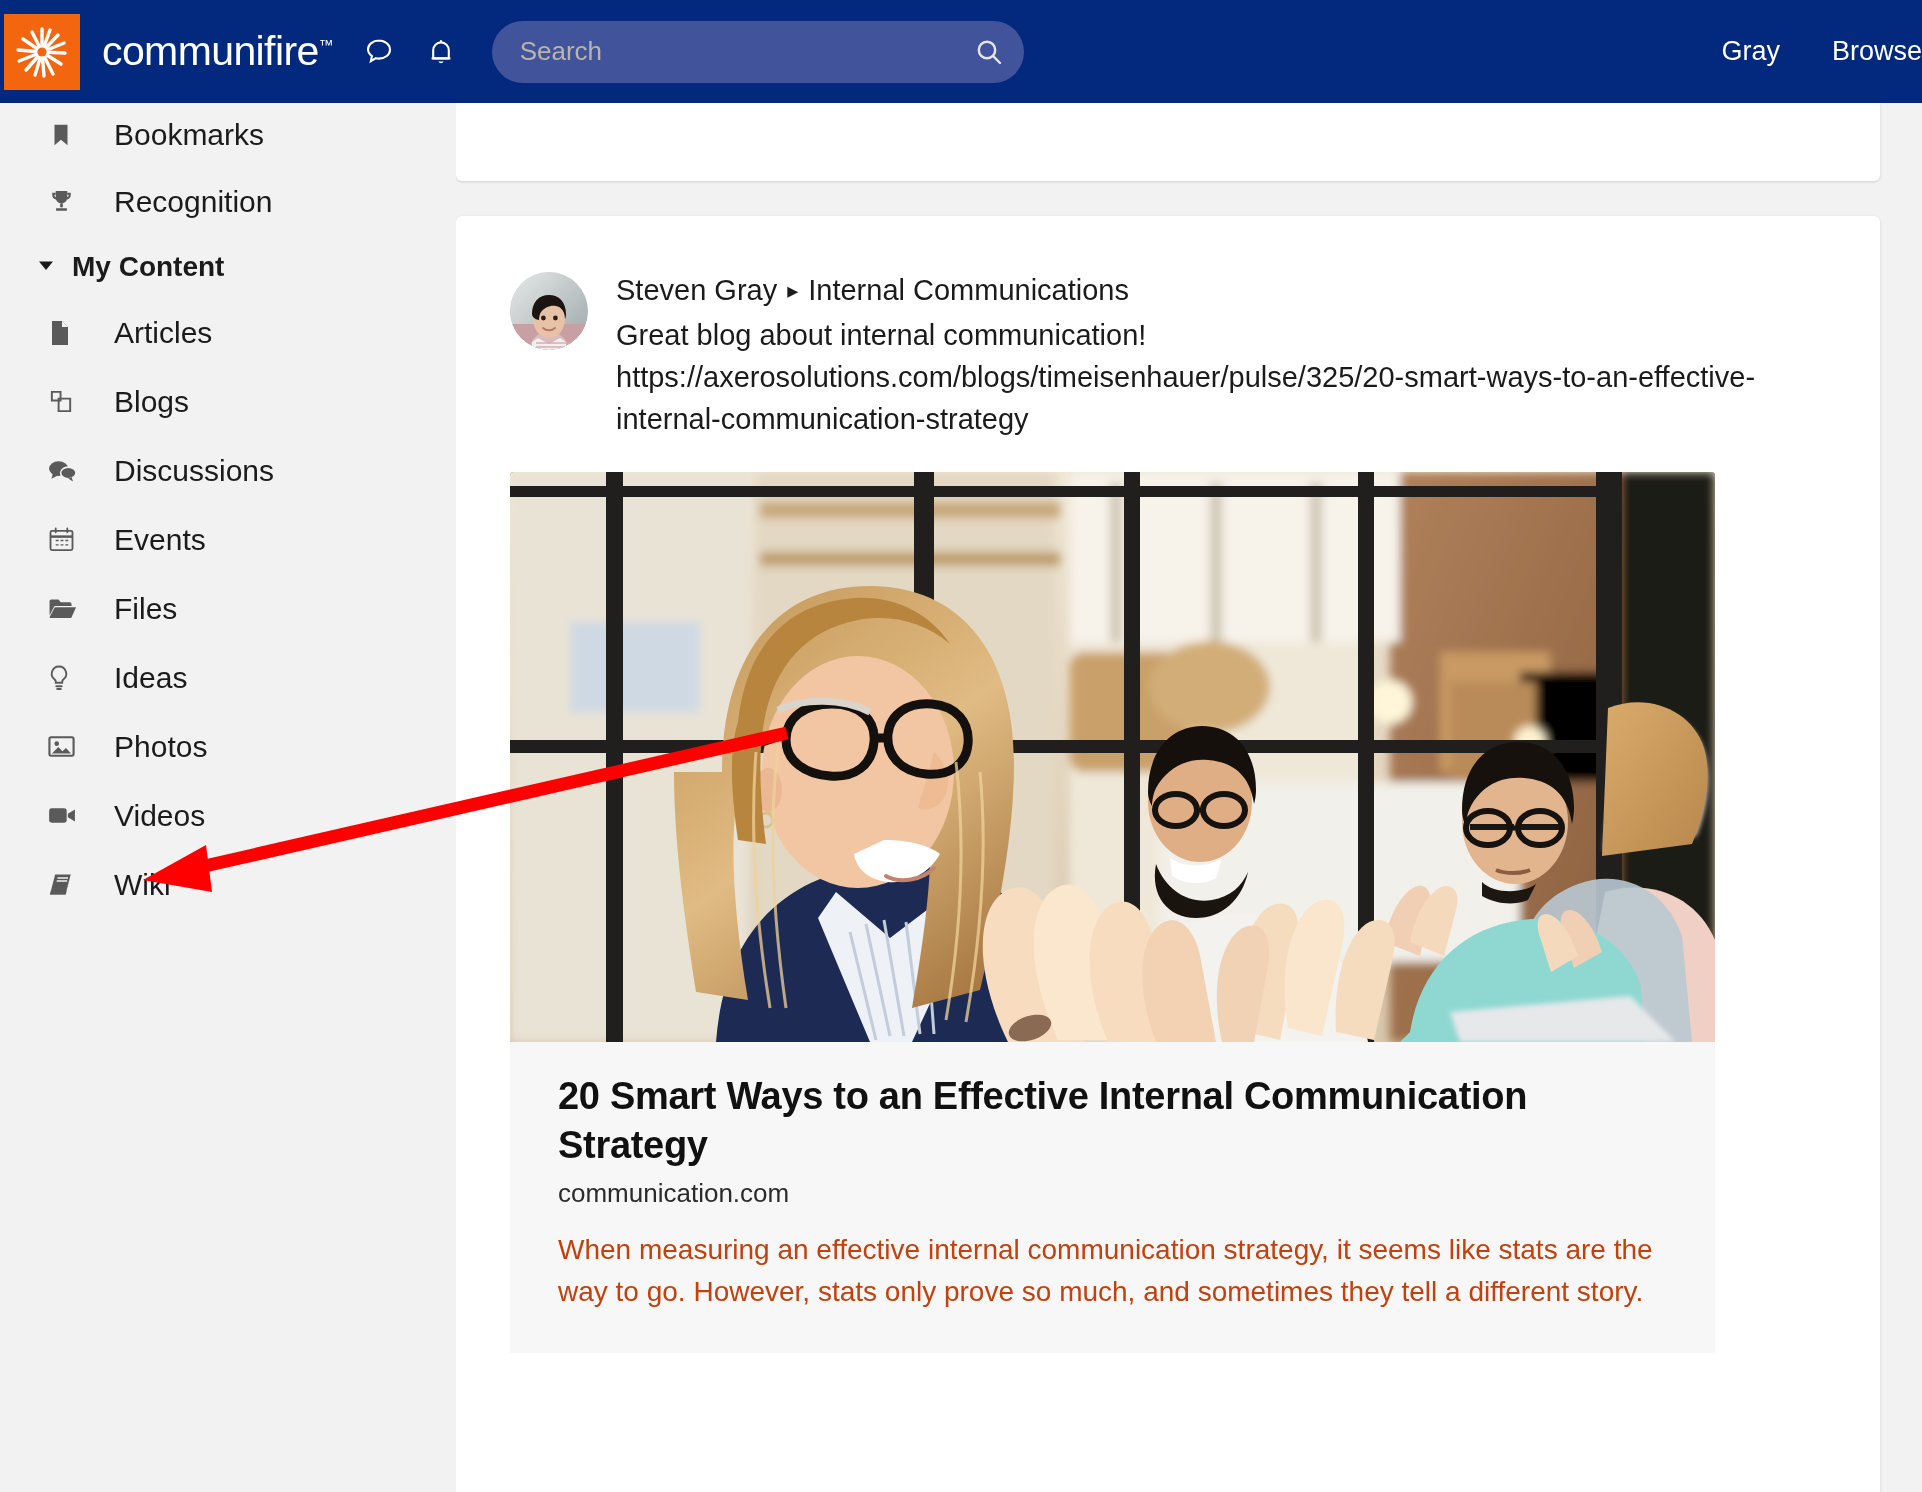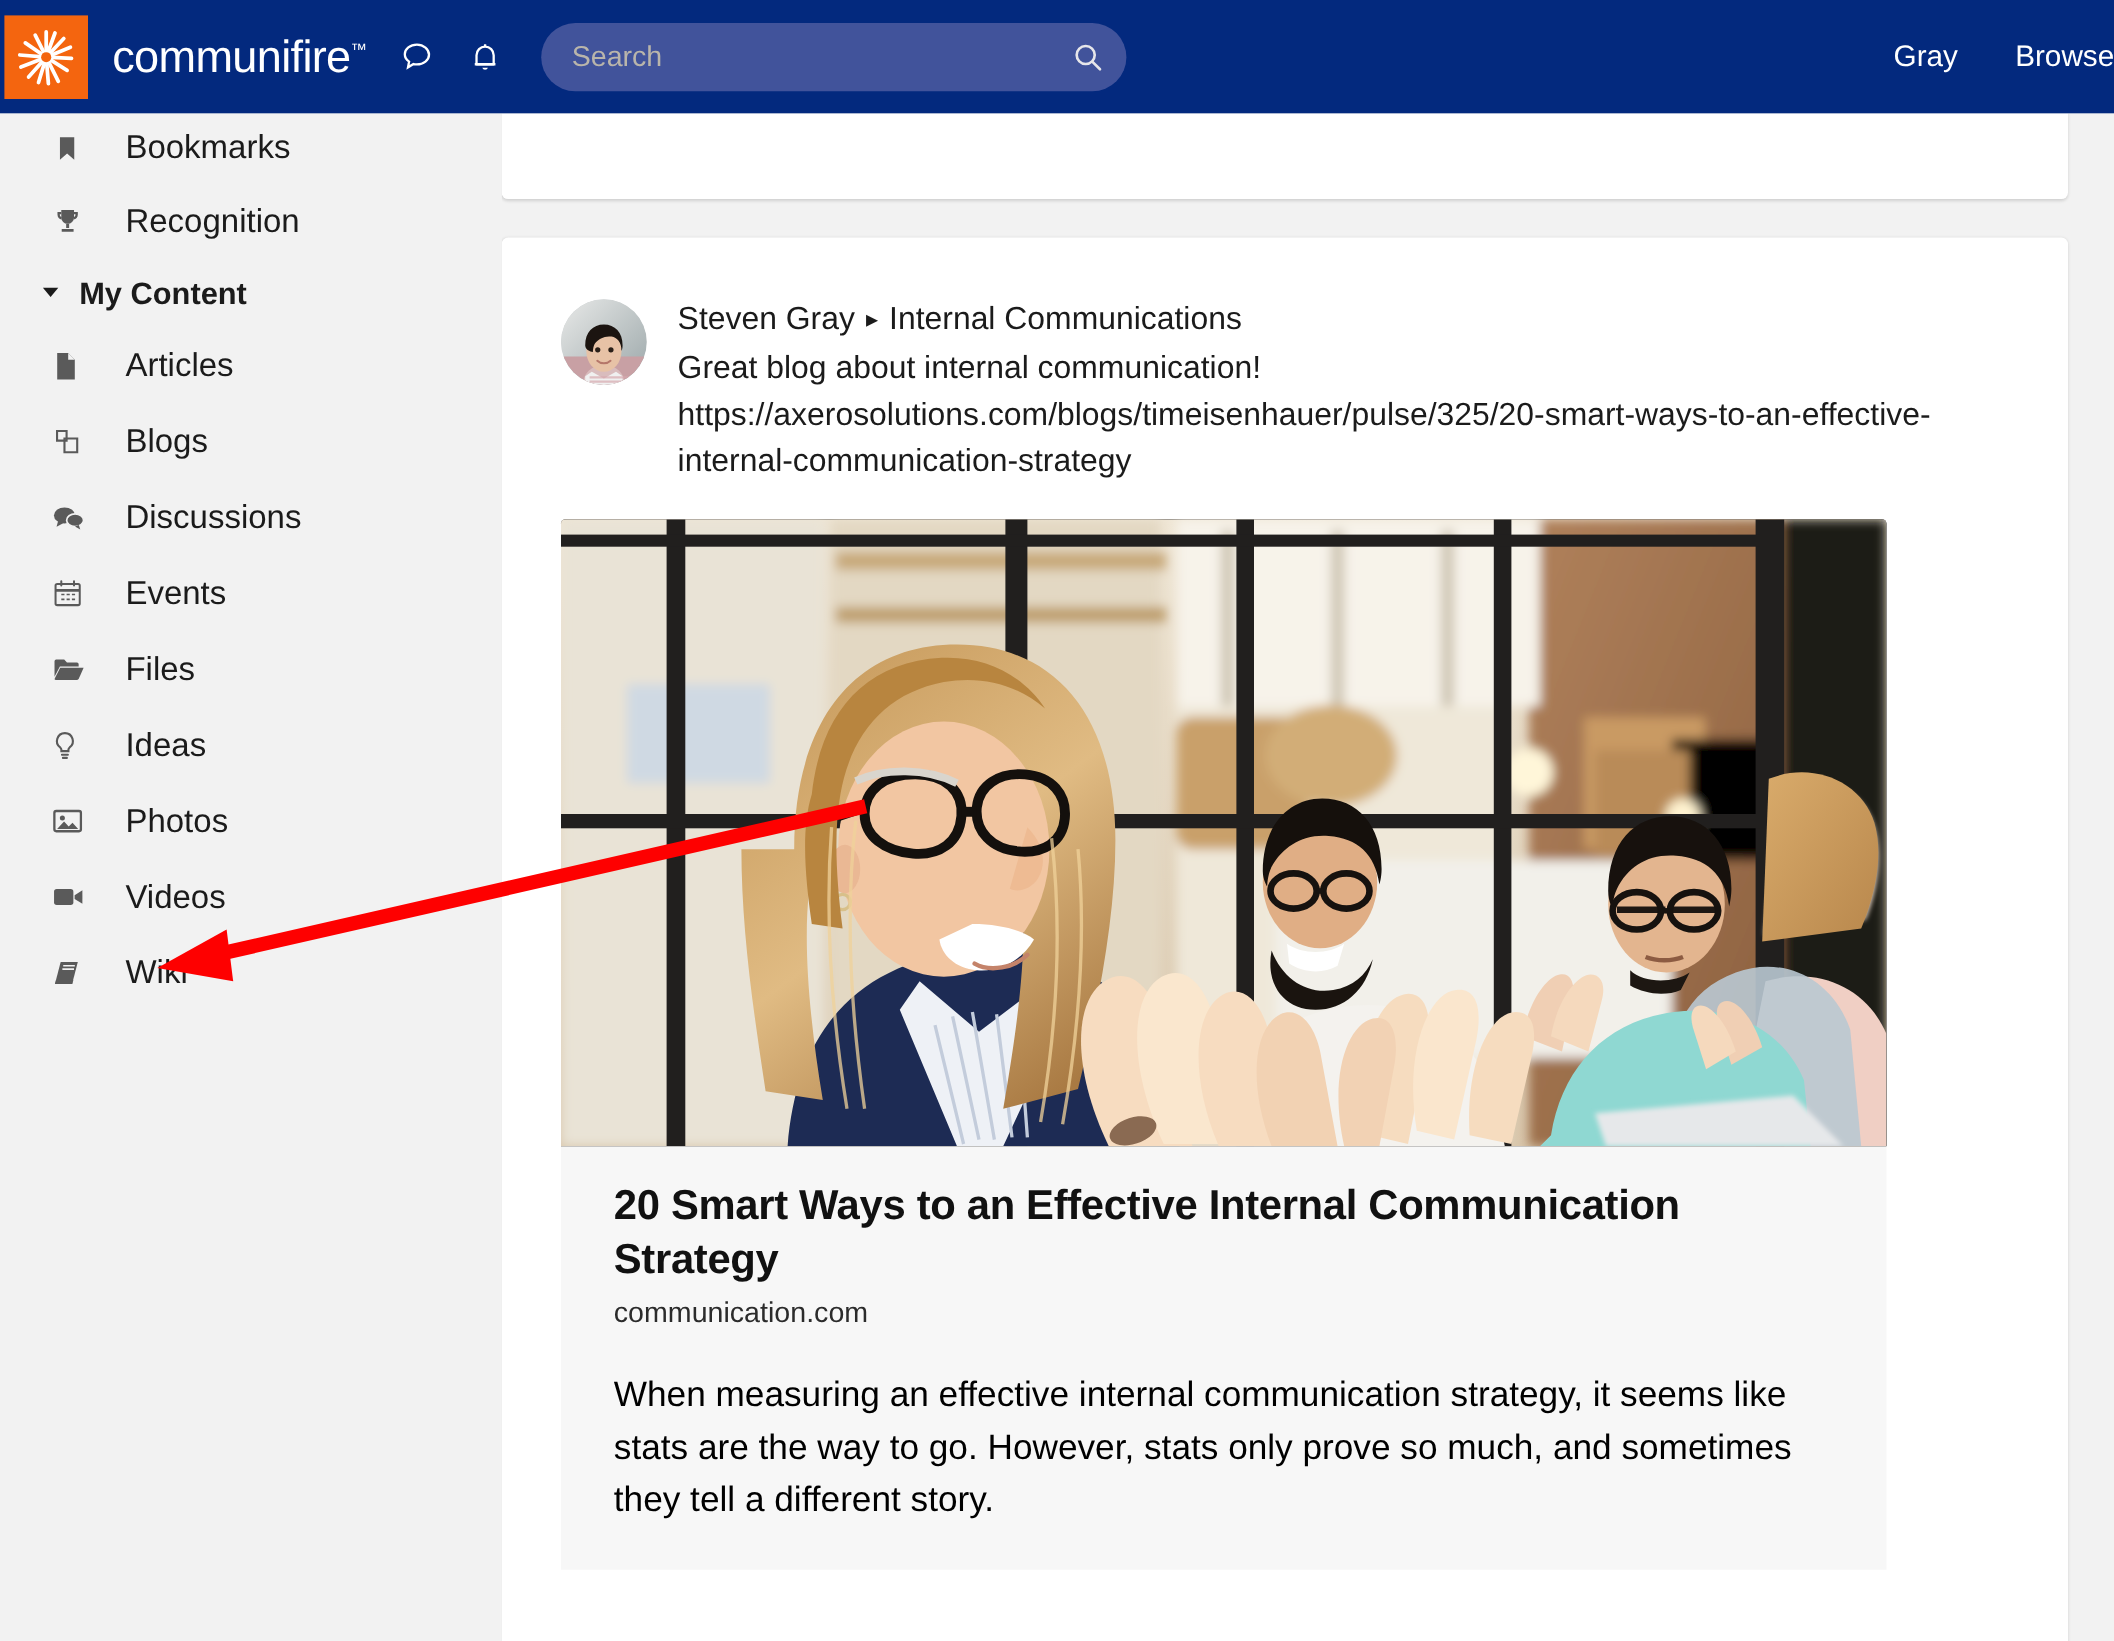--- a/index.html
+++ b/index.html
@@ -153,21 +153,21 @@
     margin-left: 54px;
     width: 1205px;
     background: #f7f7f7;
     padding: 30px 40px 40px 48px;
   }
   .link-title {
     font-size: 38px; font-weight: bold; color: #111111;
     line-height: 1.28; letter-spacing: -0.3px;
   }
   .link-domain { font-size: 26px; color: #2b2b2b; margin-top: 8px; }
-  .link-desc { font-size: 32px; color: #000000; line-height: 1.5; margin-top: 34px; }
+  .link-desc { font-size: 28px; color: #c2410c; line-height: 1.5; margin-top: 20px; }
 
   
   .annot { position: absolute; inset: 0; z-index: 50; pointer-events: none; }
 </style>
 </head>
 <body>
 
 <div class="app">
 
   <div class="topbar">

